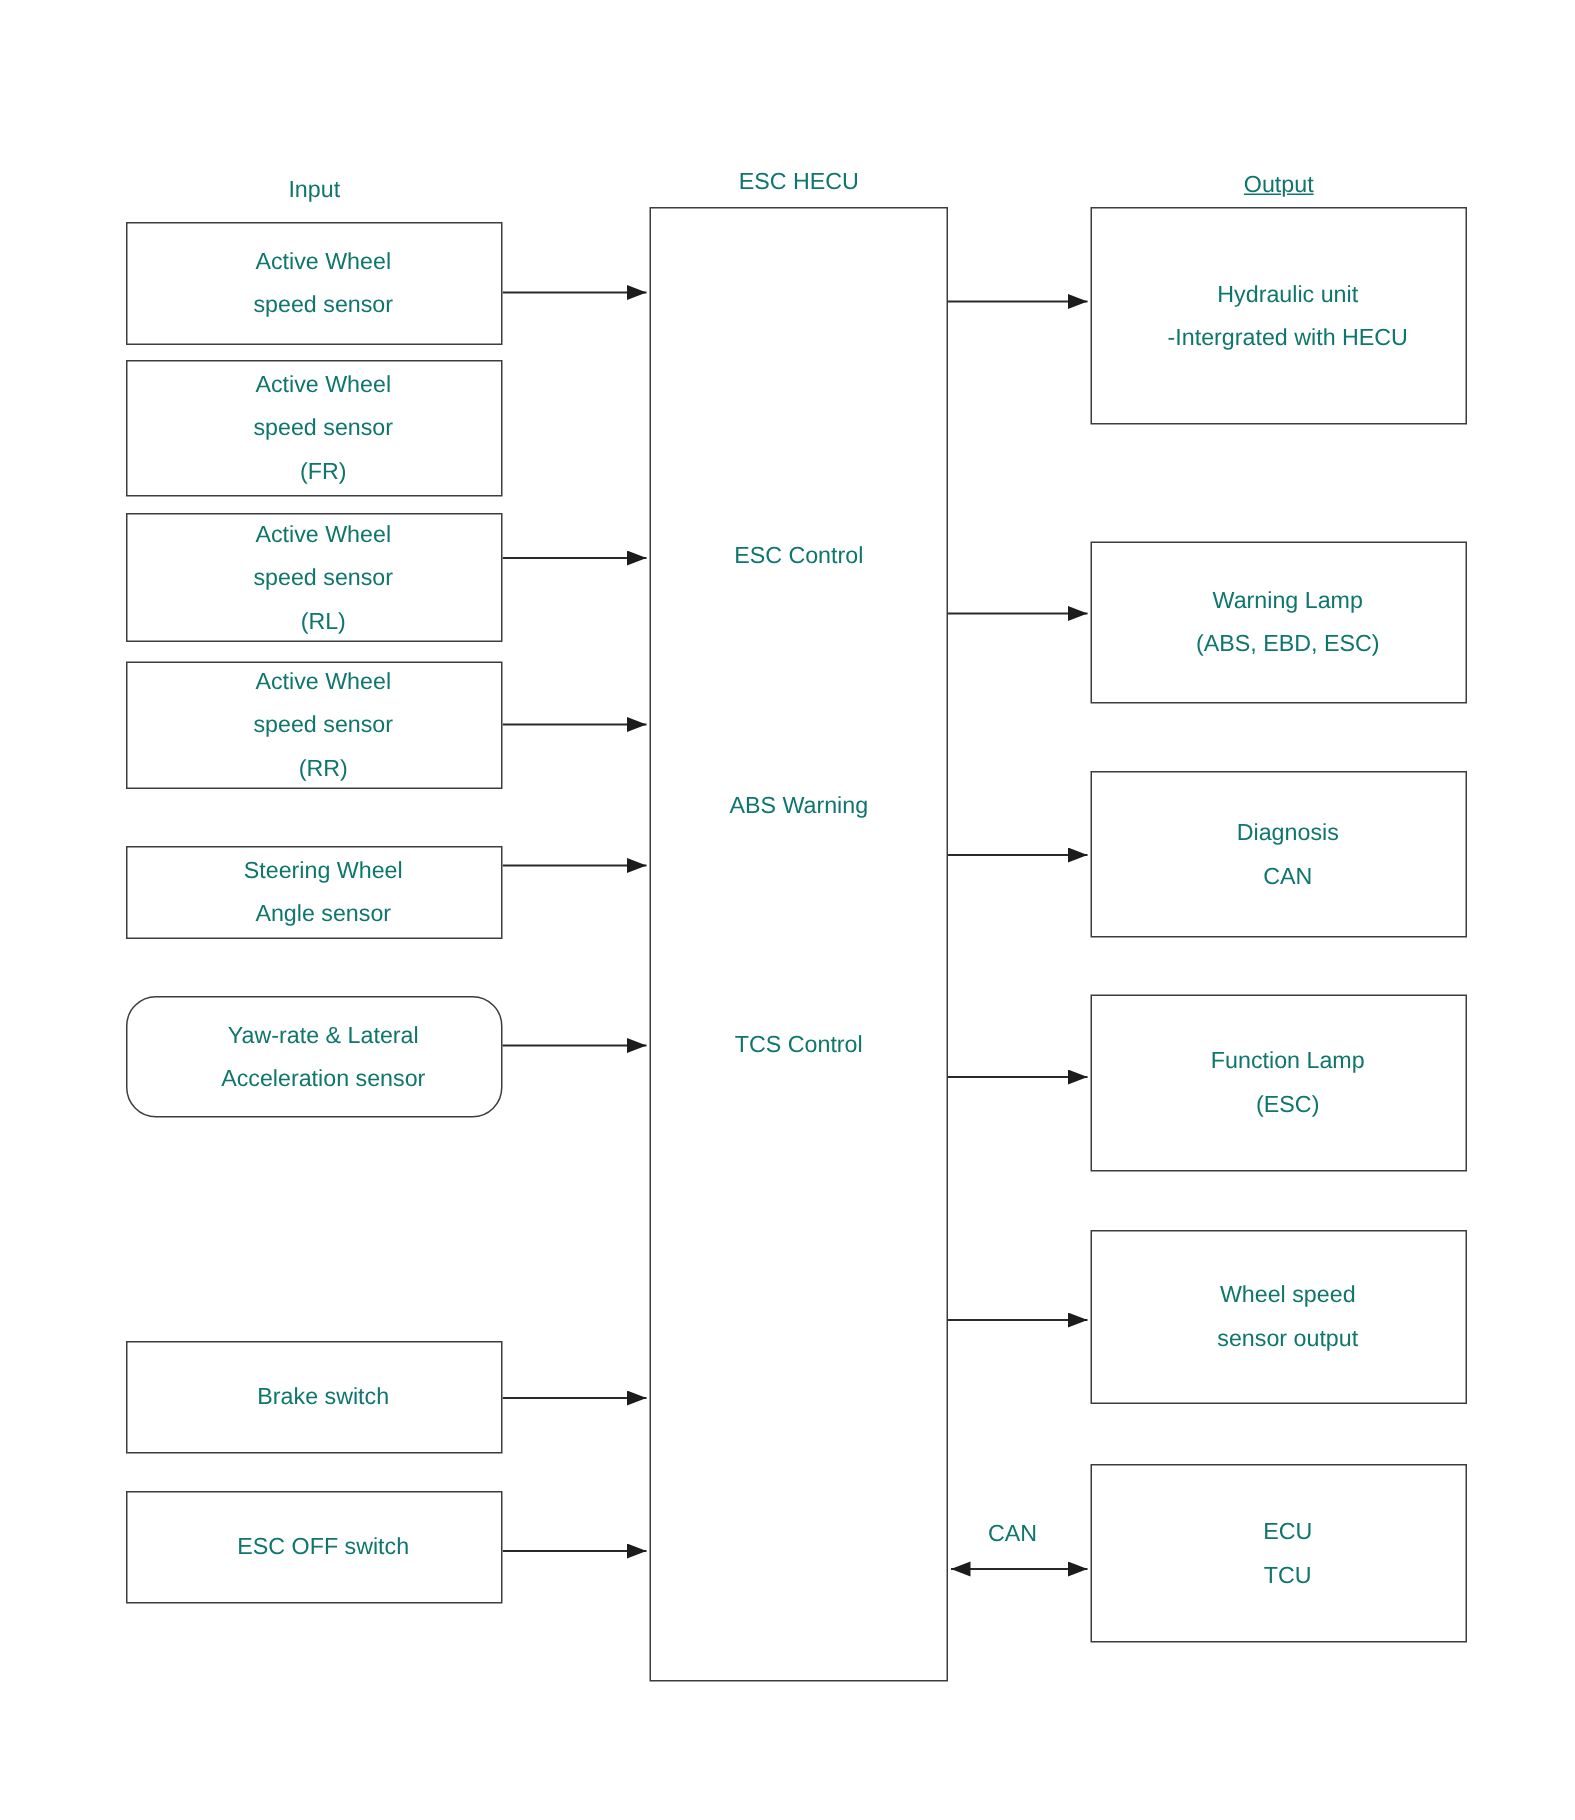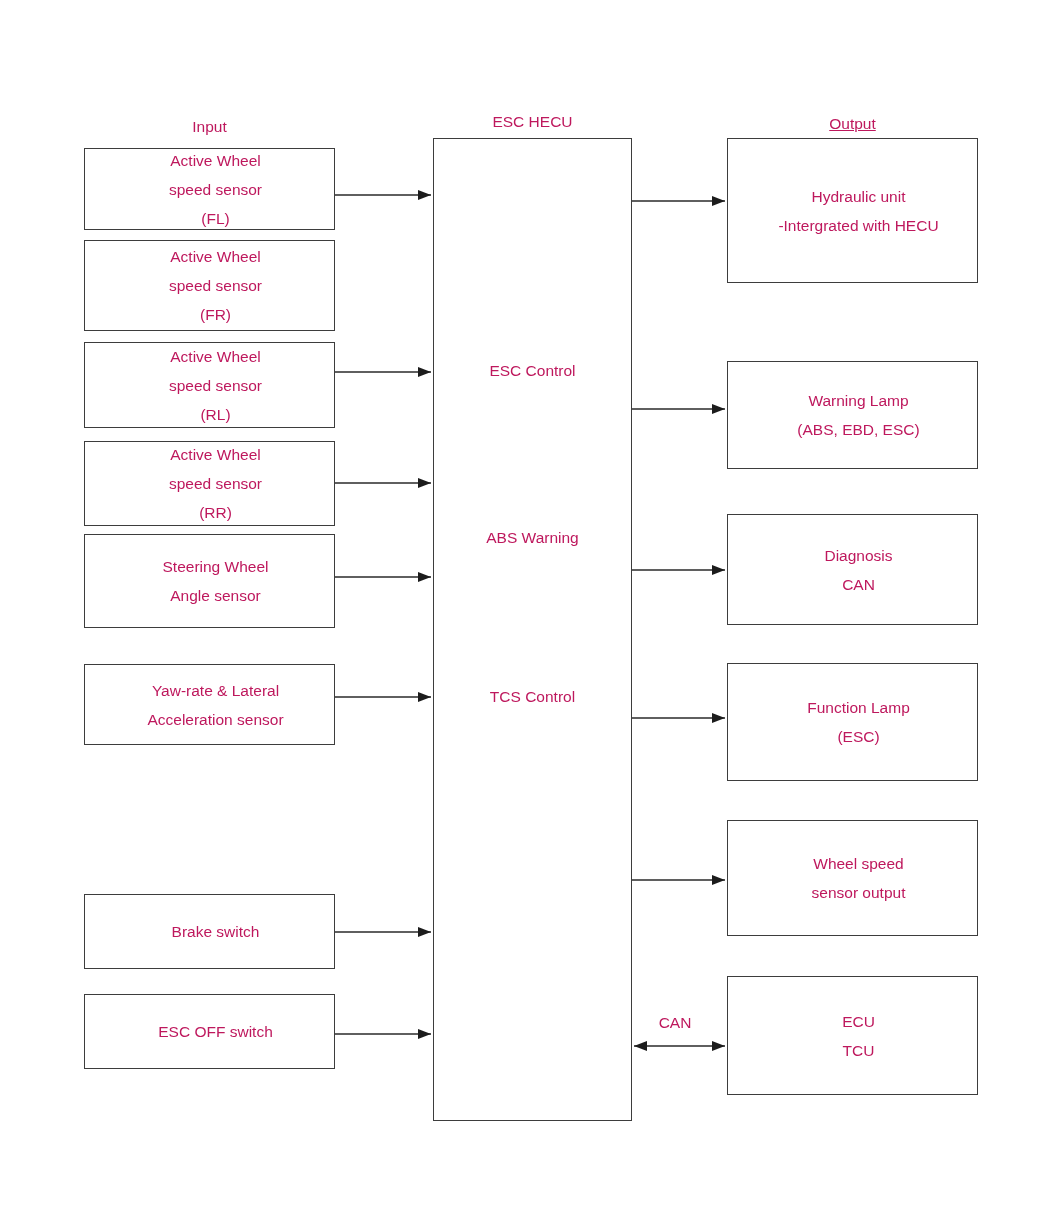--- a/index.html
+++ b/index.html
@@ -6,21 +6,21 @@
     margin: 0;
     padding: 0;
     background: #ffffff;
   }
   .canvas {
     position: relative;
     width: 1050px;
     height: 1213px;
     background: #ffffff;
     font-family: "Liberation Sans", sans-serif;
-    color: #be185d;
+    color: #0f766e;
     overflow: hidden;
   }
   .arrow-layer {
     position: absolute;
     left: 0; top: 0;
     width: 1050px; height: 1213px;
     pointer-events: none;
   }
   .box {
     position: absolute;
@@ -101,42 +101,41 @@
     </g>
   </svg>
 
   <div class="col-label" style="left:84px; top:117px; width:251px;">Input</div>
   <div class="col-label" style="left:433px; top:112px; width:199px;">ESC HECU</div>
   <div class="col-label" style="left:727px; top:114px; width:251px;text-decoration:underline;">Output</div>
 
   <div class="box input-box" style="top:148px; height:82px;">
     <div class="line">Active Wheel</div>
     <div class="line">speed sensor</div>
-    <div class="line">(FL)</div>
   </div>
   <div class="box input-box" style="top:240px; height:91px;">
     <div class="line">Active Wheel</div>
     <div class="line">speed sensor</div>
     <div class="line">(FR)</div>
   </div>
   <div class="box input-box" style="top:342px; height:86px;">
     <div class="line">Active Wheel</div>
     <div class="line">speed sensor</div>
     <div class="line">(RL)</div>
   </div>
   <div class="box input-box" style="top:441px; height:85px;">
     <div class="line">Active Wheel</div>
     <div class="line">speed sensor</div>
     <div class="line">(RR)</div>
   </div>
-  <div class="box input-box" style="top:534px; height:94px;">
+  <div class="box input-box" style="top:564px; height:62px;">
     <div class="line">Steering Wheel</div>
     <div class="line">Angle sensor</div>
   </div>
-  <div class="box input-box" style="top:664px; height:81px;">
+  <div class="box input-box" style="top:664px; height:81px;border-radius:20px;">
     <div class="line">Yaw-rate &amp; Lateral</div>
     <div class="line">Acceleration sensor</div>
   </div>
   <div class="box input-box" style="top:894px; height:75px;">
     <div class="line">Brake switch</div>
   </div>
   <div class="box input-box" style="top:994px; height:75px;">
     <div class="line">ESC OFF switch</div>
   </div>
 

